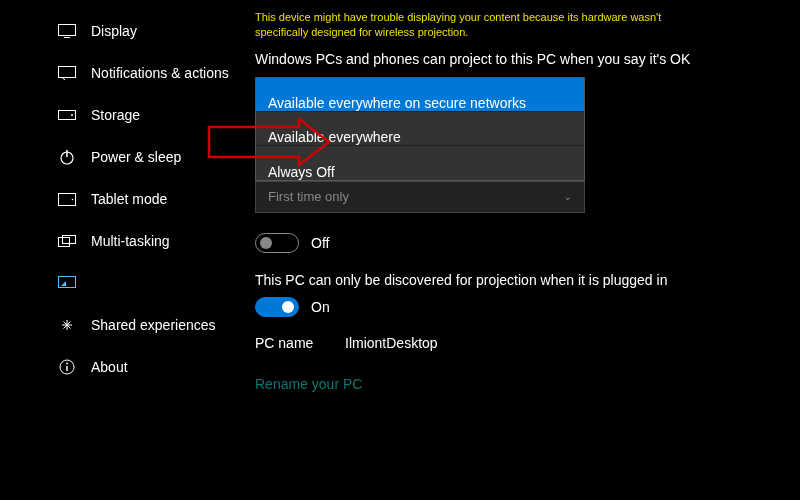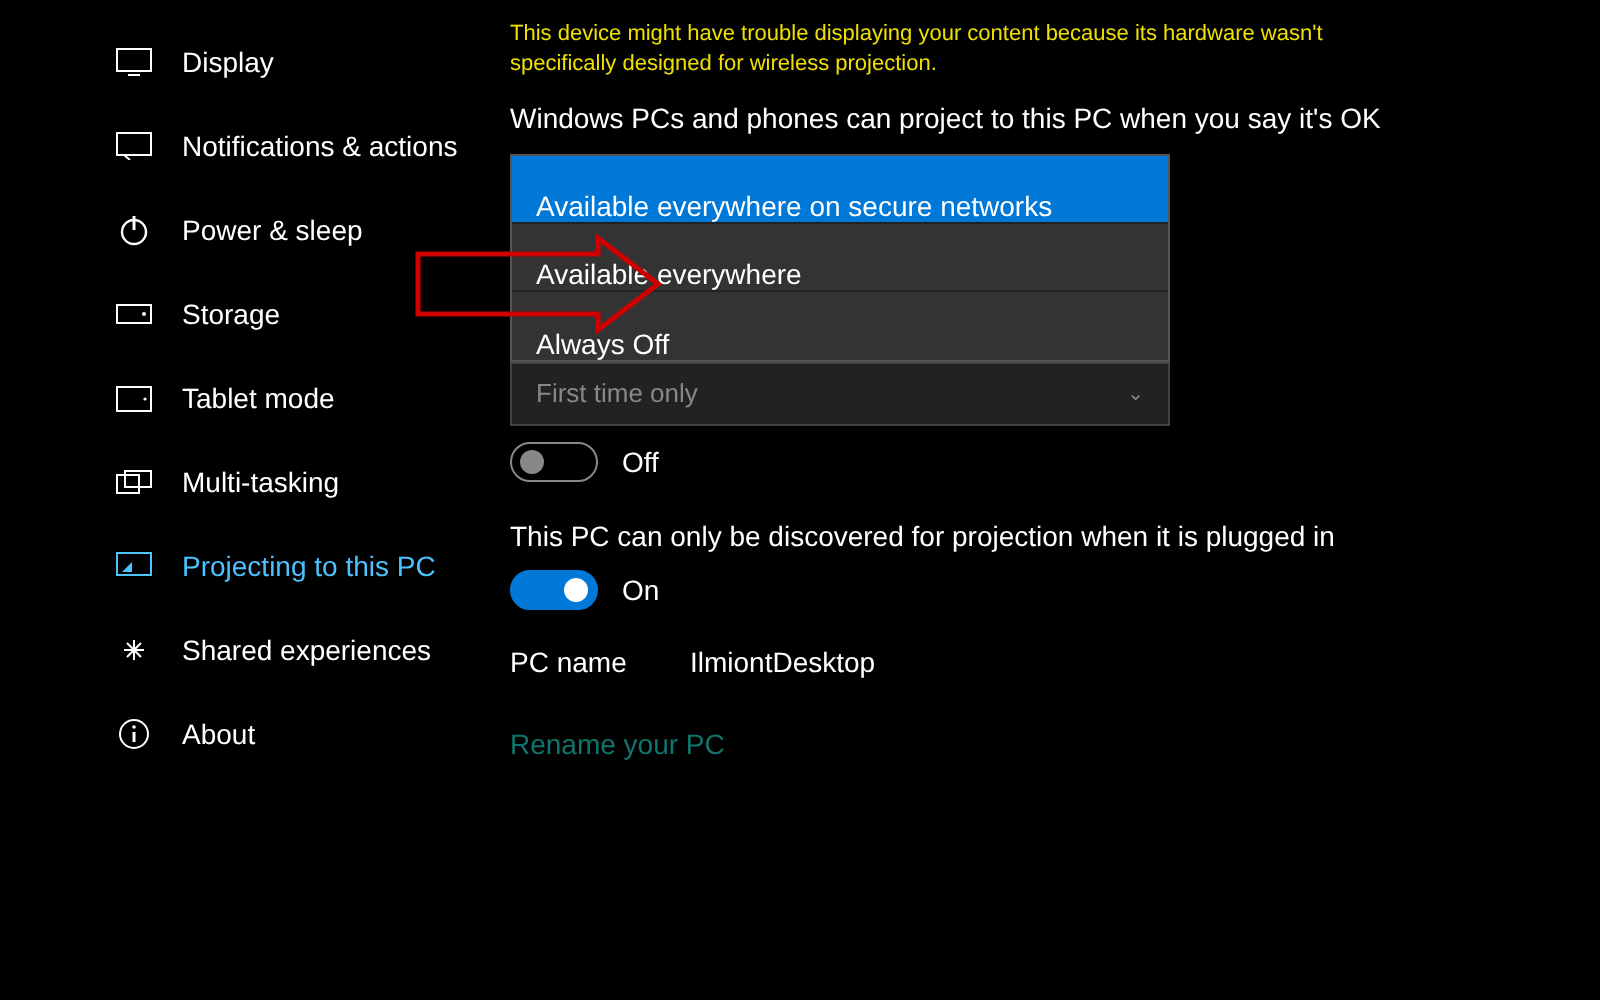--- a/index.html
+++ b/index.html
@@ -74,21 +74,21 @@
     height: 32px;
     background: #222;
     border: 1px solid #444;
     display: flex;
     align-items: center;
     justify-content: space-between;
     padding: 0 12px;
     color: #888;
     font-size: 13px;
     margin-top: -20px;
-    margin-bottom: 8px;
+    margin-bottom: 20px;
   }
   .collapsed-select .chev { font-size: 10px; color: #888; }
   .toggle-row {
     display: flex;
     align-items: center;
     margin-bottom: 18px;
   }
   .toggle {
     width: 44px; height: 20px;
     border-radius: 10px;
@@ -144,40 +144,40 @@
       <svg width="18" height="14" viewBox="0 0 18 14">
           <rect x="0.5" y="0.5" width="17" height="11" fill="none" stroke="#fff" stroke-width="1"></rect>
           <path d="M4 11.5 L7 14" fill="none" stroke="#fff" stroke-width="1"></path>
         </svg>
     </span>
     <span class="nav-label">Notifications &amp; actions</span>
   </div>
 
   <div class="nav-item">
     <span class="nav-icon">
+      <svg width="18" height="10" viewBox="0 0 18 10">
+          <rect x="0.5" y="0.5" width="17" height="9" fill="none" stroke="#fff" stroke-width="1"></rect>
+          <circle cx="14" cy="5" r="1" fill="#fff"></circle>
+        </svg>
+    </span>
+    <span class="nav-label">Storage</span>
+  </div>
+
+  <div class="nav-item">
+    <span class="nav-icon">
       <svg width="16" height="16" viewBox="0 0 16 16">
           <circle cx="8" cy="9" r="6" fill="none" stroke="#fff" stroke-width="1.2"></circle>
           <line x1="8" y1="1" x2="8" y2="8" stroke="#fff" stroke-width="1.5"></line>
         </svg>
     </span>
     <span class="nav-label">Power &amp; sleep</span>
   </div>
 
   <div class="nav-item">
     <span class="nav-icon">
-      <svg width="18" height="10" viewBox="0 0 18 10">
-          <rect x="0.5" y="0.5" width="17" height="9" fill="none" stroke="#fff" stroke-width="1"></rect>
-          <circle cx="14" cy="5" r="1" fill="#fff"></circle>
-        </svg>
-    </span>
-    <span class="nav-label">Storage</span>
-  </div>
-
-  <div class="nav-item">
-    <span class="nav-icon">
       <svg width="18" height="13" viewBox="0 0 18 13">
           <rect x="0.5" y="0.5" width="17" height="12" fill="none" stroke="#fff" stroke-width="1"></rect>
           <circle cx="14.5" cy="6.5" r="0.8" fill="#fff"></circle>
         </svg>
     </span>
     <span class="nav-label">Tablet mode</span>
   </div>
 
   <div class="nav-item">
     <span class="nav-icon">
@@ -189,21 +189,20 @@
     <span class="nav-label">Multi-tasking</span>
   </div>
 
   <div class="nav-item active">
     <span class="nav-icon">
       <svg width="18" height="14" viewBox="0 0 18 14">
           <rect x="0.5" y="0.5" width="17" height="11" fill="none" stroke="#4cc2ff" stroke-width="1"></rect>
           <path d="M3 10 L8 5 L8 10 Z" fill="#4cc2ff"></path>
         </svg>
     </span>
-    <span class="nav-label">Projecting to this PC</span>
   </div>
 
   <div class="nav-item">
     <span class="nav-icon">
       <svg width="16" height="16" viewBox="0 0 16 16">
           <line x1="3" y1="8" x2="13" y2="8" stroke="#fff" stroke-width="1"></line>
           <line x1="8" y1="3" x2="8" y2="13" stroke="#fff" stroke-width="1"></line>
           <line x1="4.5" y1="4.5" x2="11.5" y2="11.5" stroke="#fff" stroke-width="1"></line>
           <line x1="11.5" y1="4.5" x2="4.5" y2="11.5" stroke="#fff" stroke-width="1"></line>
         </svg>

